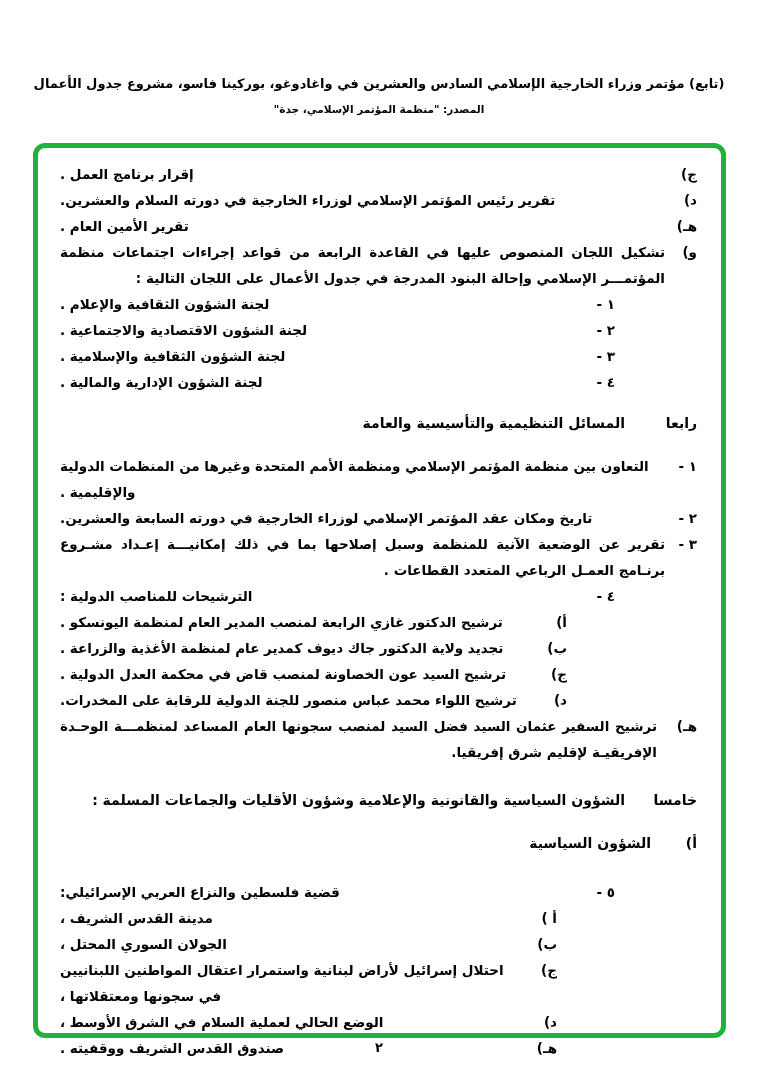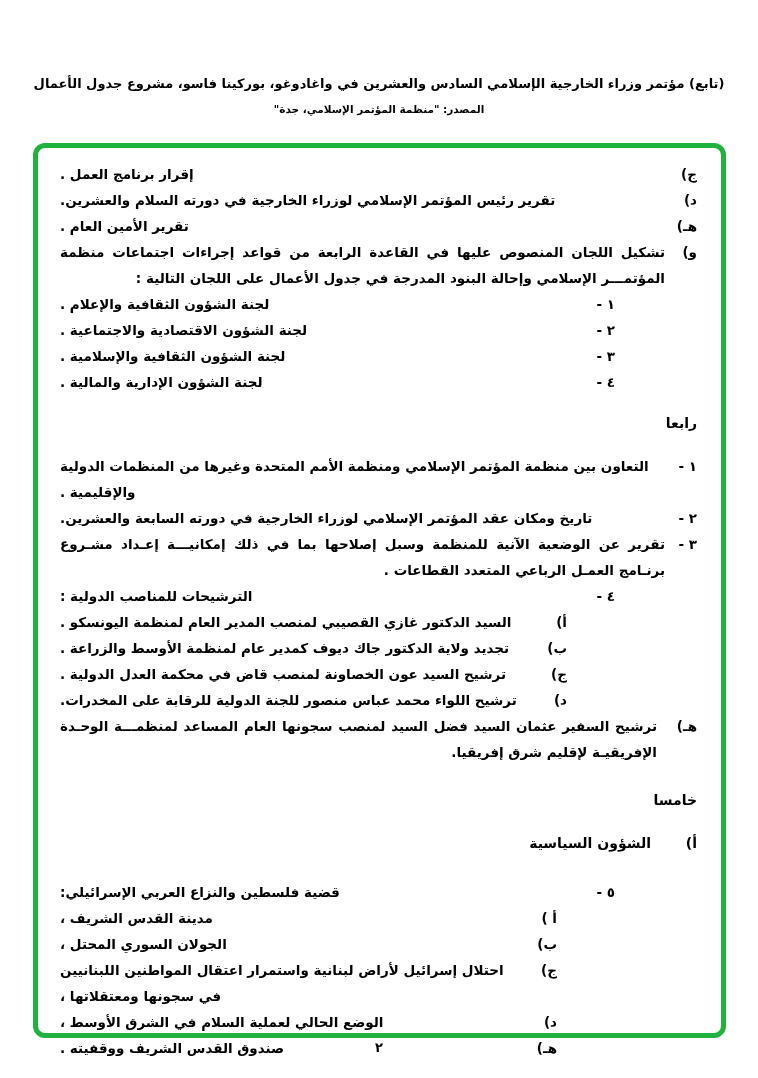--- a/index.html
+++ b/index.html
@@ -107,20 +107,21 @@
         <span class="m">٣ -</span>
         <span class="t">لجنة الشؤون الثقافية والإسلامية .</span>
       </div>
       <div class="row indent-1">
         <span class="m">٤ -</span>
         <span class="t">لجنة الشؤون الإدارية والمالية .</span>
       </div>
 
       <div class="sec-heading">
         <span class="lbl">رابعا</span>
+        <span class="ttl">المسائل التنظيمية والتأسيسية والعامة</span>
       </div>
 
       <div class="row full">
         <span class="m">١ -</span>
         <span class="t">التعاون بين منظمة المؤتمر الإسلامي ومنظمة الأمم المتحدة وغيرها من المنظمات الدولية والإقليمية .</span>
       </div>
       <div class="row full">
         <span class="m">٢ -</span>
         <span class="t">تاريخ ومكان عقد المؤتمر الإسلامي لوزراء الخارجية  في دورته السابعة والعشرين.</span>
       </div>
@@ -128,41 +129,42 @@
         <span class="m">٣ -</span>
         <span class="t just">تقرير عن الوضعية الآنية للمنظمة وسبل إصلاحها بما في ذلك إمكانيـــة إعـداد مشـروع برنـامج العمـل الرباعي المتعدد القطاعات .</span>
       </div>
       <div class="row indent-1">
         <span class="m">٤ -</span>
         <span class="t">الترشيحات للمناصب الدولية :</span>
       </div>
 
       <div class="row indent-2">
         <span class="m">أ)</span>
-        <span class="t">السيد الدكتور غازي القصيبي لمنصب المدير العام لمنظمة اليونسكو .</span>
+        <span class="t">ترشيح الدكتور غازي الرابعة لمنصب المدير العام لمنظمة اليونسكو .</span>
       </div>
       <div class="row indent-2">
         <span class="m">ب)</span>
-        <span class="t">تجديد ولاية الدكتور جاك ديوف كمدير عام لمنظمة الأوسط والزراعة .</span>
+        <span class="t">تجديد ولاية الدكتور جاك ديوف كمدير عام لمنظمة الأغذية والزراعة .</span>
       </div>
       <div class="row indent-2">
         <span class="m">ج)</span>
         <span class="t">ترشيح السيد عون الخصاونة لمنصب قاض في محكمة العدل الدولية .</span>
       </div>
       <div class="row indent-2">
         <span class="m">د)</span>
         <span class="t">ترشيح اللواء محمد عباس منصور للجنة الدولية للرقابة على المخدرات.</span>
       </div>
       <div class="row full">
         <span class="m" style="flex:0 0 40px">هـ)</span>
         <span class="t just">ترشيح السفير عثمان السيد فضل السيد لمنصب سجونها العام المساعد لمنظمـــة الوحـدة الإفريقيـة لإقليم شرق إفريقيا.</span>
       </div>
 
       <div class="sec-heading" style="margin-top:22px">
         <span class="lbl">خامسا</span>
+        <span class="ttl">الشؤون السياسية والقانونية والإعلامية وشؤون الأقليات والجماعات المسلمة :</span>
       </div>
 
       <div class="sub-heading">
         <span class="m">أ)</span>
         <span class="ttl">الشؤون السياسية</span>
       </div>
 
       <div class="small-gap"></div>
 
       <div class="row indent-1">

